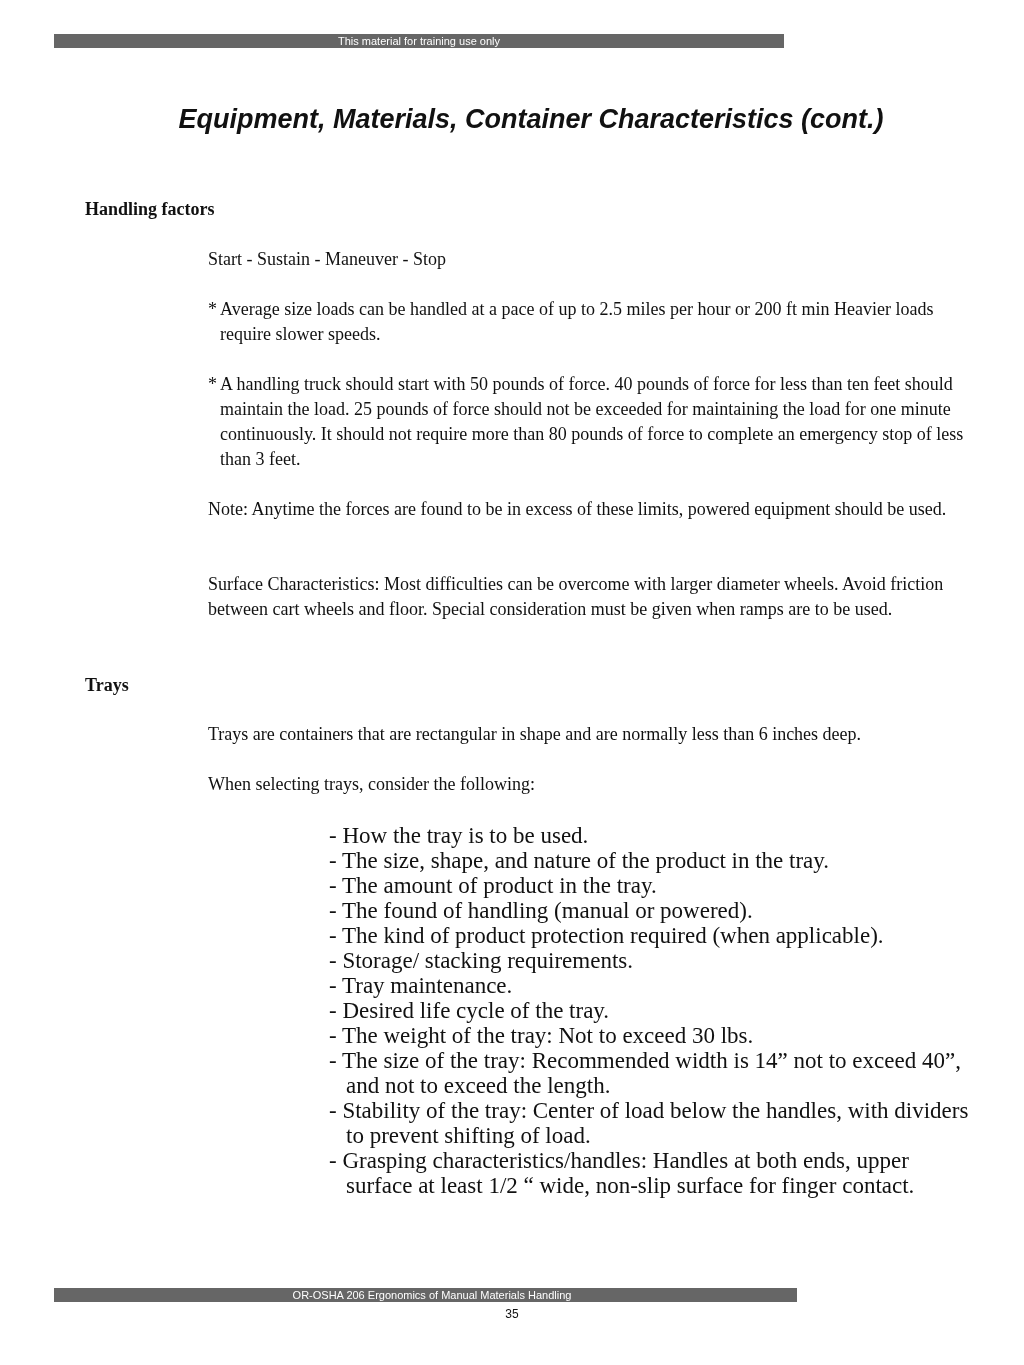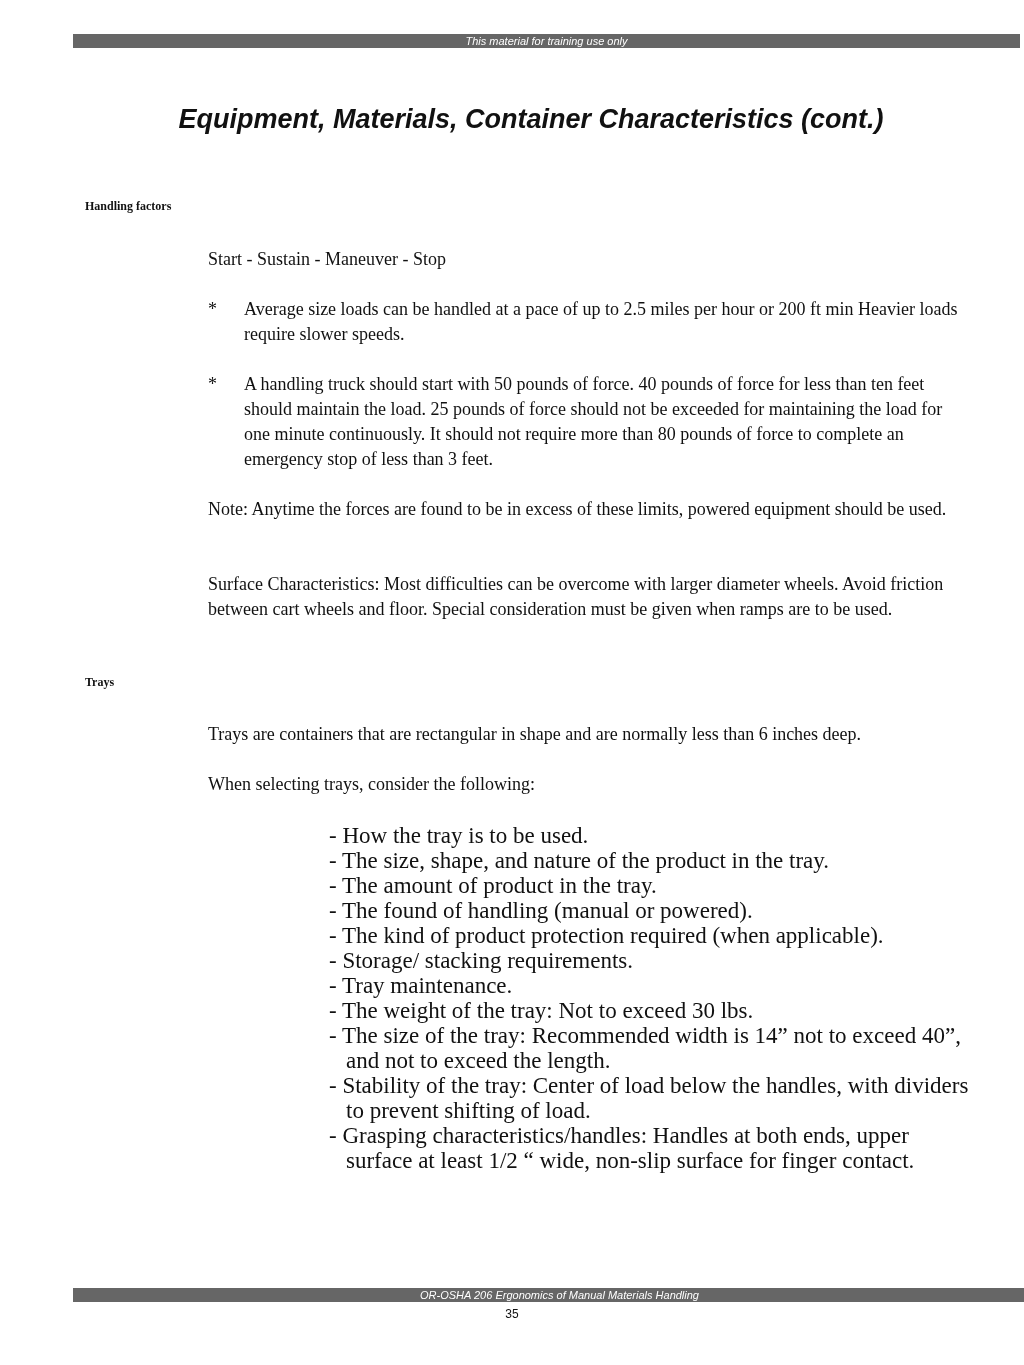--- a/index.html
+++ b/index.html
@@ -1,32 +1,32 @@
 <!DOCTYPE html>
 <html><head>
 <meta charset="utf-8">
 <style>
   html, body { margin: 0; padding: 0; background: #ffffff; }
   body { width: 1024px; height: 1365px; position: relative; overflow: hidden;
          font-family: "Liberation Serif", serif; color: #111; }
-  .bar { position: absolute; left: 73px; width: 947px; height: 14px; background: #666666;
-         color: #ffffff; font-family: "Liberation Sans", sans-serif; font-style: italic;
+  .bar { position: absolute; left: 54px; width: 730px; height: 14px; background: #666666;
+         color: #ffffff; font-family: "Liberation Sans", sans-serif; 
          font-size: 11px; line-height: 14px; text-align: center; }
   #top-bar { top: 34px; }
   #bottom-bar { top: 1288px; padding-left: 13px; }
   #page-number { position: absolute; top: 1307px; left: 0; width: 1024px; text-align: center;
          font-family: "Liberation Sans", sans-serif; font-size: 12px; }
   #title { position: absolute; top: 104px; left: 0; width: 1062px; text-align: center;
          font-family: "Liberation Sans", sans-serif; font-weight: bold; font-style: italic;
          font-size: 27px; }
-  .heading { position: absolute; left: 85px; font-weight: bold; font-size: 12px; }
+  .heading { position: absolute; left: 85px; font-weight: bold; font-size: 18px; }
   .p { position: absolute; left: 208px; font-size: 18px; line-height: 25px; width: 760px; }
   .bullet { position: absolute; left: 208px; font-size: 18px; line-height: 25px; width: 760px; }
   .bullet .star { position: absolute; left: 0; top: 0; }
-  .bullet .txt { margin-left: 36px; display: block; }
+  .bullet .txt { margin-left: 12px; display: block; }
   .list { position: absolute; left: 329px; top: 823px; font-size: 23px; line-height: 25px; width: 640px; margin: 0; padding: 0; list-style: none; }
   .list li { padding-left: 17px; text-indent: -17px; }
 </style>
 </head>
 <body>
 
 <div id="top-bar" class="bar">This material for training use only</div>
 
 <div id="title">Equipment, Materials, Container Characteristics (cont.)</div>
 
@@ -55,20 +55,21 @@
 <div class="p" style="top:772px;">When selecting trays, consider the following:</div>
 
 <ul class="list">
   <li>- How the tray is to be used.</li>
   <li>- The size, shape, and nature of the product in the tray.</li>
   <li>- The amount of product in the tray.</li>
   <li>- The found of handling (manual or powered).</li>
   <li>- The kind of product protection required (when applicable).</li>
   <li>- Storage/ stacking requirements.</li>
   <li>- Tray maintenance.</li>
+  <li>- Desired life cycle of the tray.</li>
   <li>- The weight of the tray:  Not to exceed 30 lbs.</li>
   <li>- The size of the tray:  Recommended width is 14” not to exceed 40”, and not to exceed the length.</li>
   <li>- Stability of the tray:  Center of load below the handles, with dividers to prevent shifting of load.</li>
   <li>- Grasping characteristics/handles:  Handles at both ends, upper surface at least 1/2 “ wide, non-slip surface for finger contact.</li>
 </ul>
 
 <div id="bottom-bar" class="bar">OR-OSHA 206  Ergonomics of Manual Materials Handling</div>
 <div id="page-number">35</div>
 
 </body></html>

